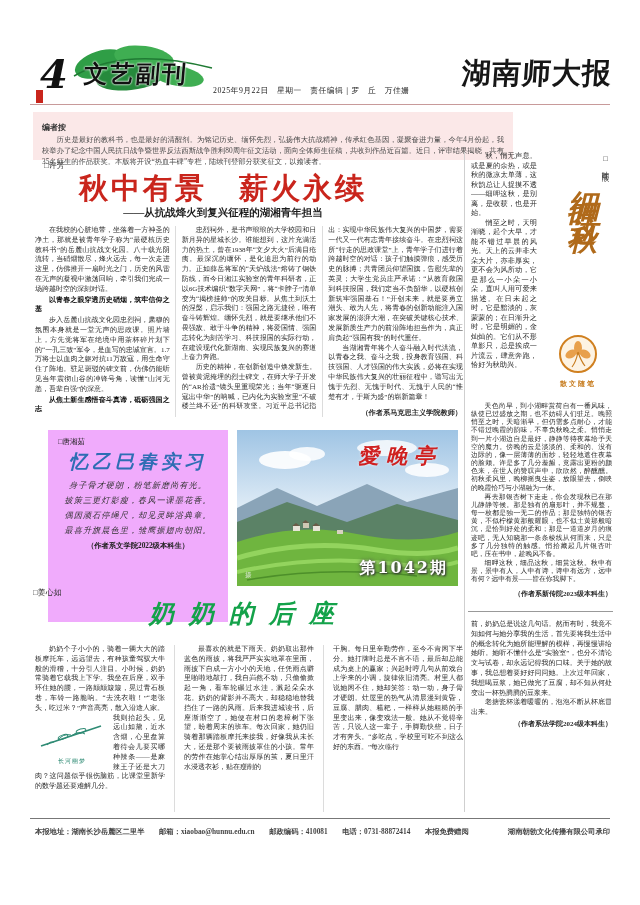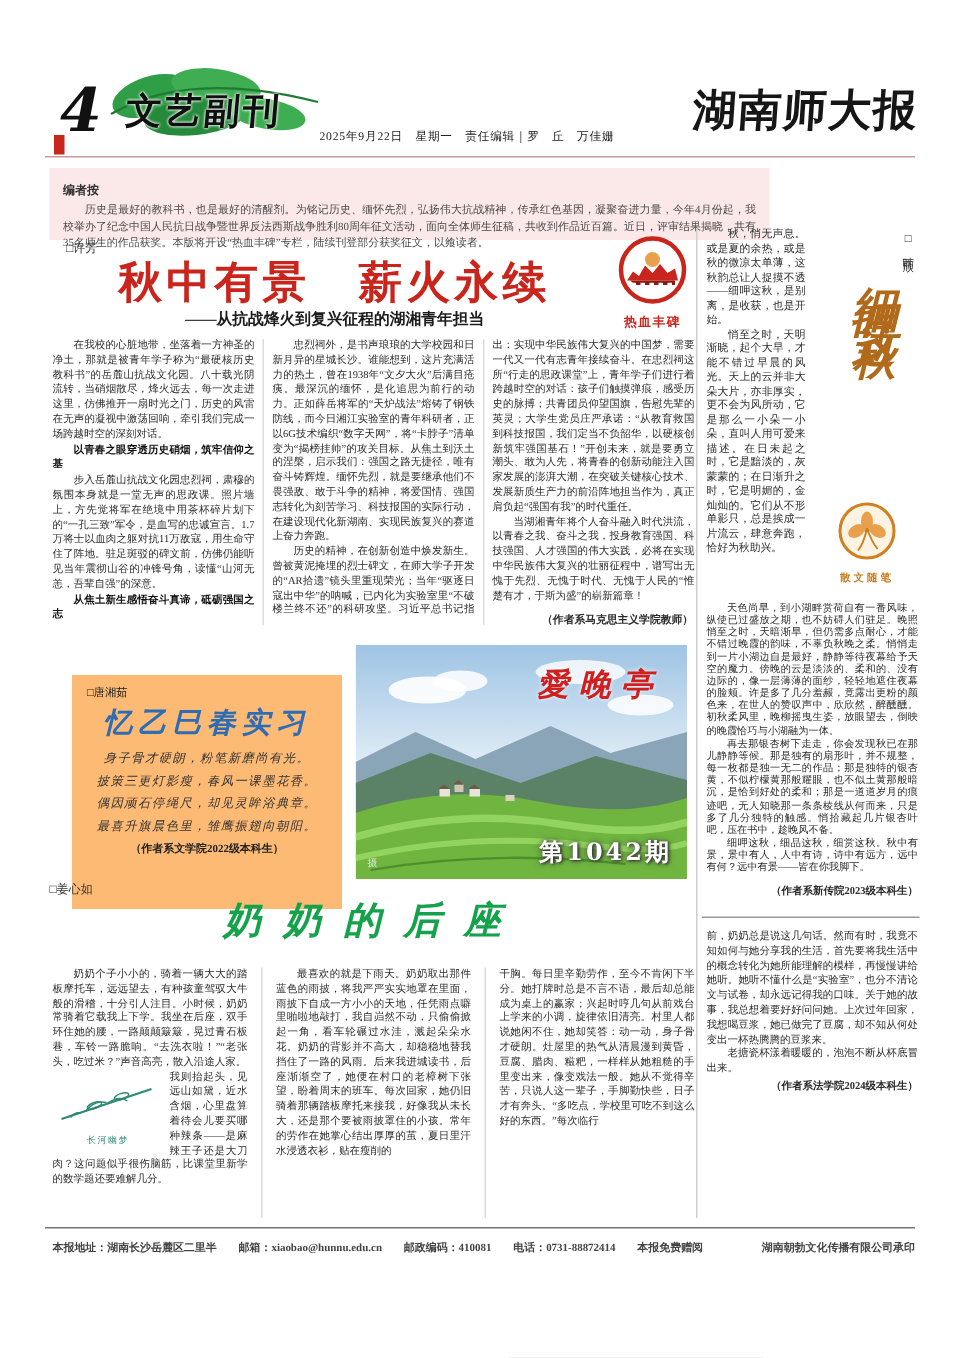--- a/index.html
+++ b/index.html
@@ -41,22 +41,22 @@
   .aut-author{position:absolute;top:2px;right:2px;writing-mode:vertical-rl;font-size:7.5px;letter-spacing:2px;color:#333;}
   .aut-title{position:absolute;top:16px;left:26px;writing-mode:vertical-rl;font-family:"DejaVu Serif",serif;
       font-weight:bold;font-style:italic;font-size:29px;color:#b06a1a;letter-spacing:11px;}
   .aut-seal{position:absolute;left:12px;top:182px;width:58px;text-align:center;}
   .seal-label{font-size:7px;color:#c77c1e;font-weight:bold;letter-spacing:2px;margin-top:1px;}
   .aut-wide{left:471px;top:402px;width:141px;height:196px;font-size:6.8px;line-height:1.2;text-align:justify;overflow:hidden;}
   .aut-wide p{margin:0 0 1px;text-indent:2em;}
   .aut-credit{right:0;bottom:0;background:#fff;font-weight:bold;font-size:7px;padding-left:3px;}
   .aut-hr{left:468px;top:611px;width:145px;border-top:1px solid #999;}
   
-  .poem{left:48px;top:430px;width:180px;height:156px;background:#fdba74;box-sizing:border-box;
-      padding:7px 10px;text-align:center;margin-top:20px;}
+  .poem{left:48px;top:430px;width:180px;height:192px;background:#f0abfc;box-sizing:border-box;
+      padding:7px 10px;text-align:center;}
   .poem-author{text-align:left;font-size:7.5px;color:#222;}
   .poem-title{font-family:"DejaVu Serif",serif;font-style:italic;font-weight:bold;font-size:19px;
       color:#2e6db4;letter-spacing:4px;margin:2px 0 5px;}
   .poem-line{font-size:8.2px;font-style:italic;color:#333;margin:4px 0;letter-spacing:1px;}
   .poem-credit{font-size:7.3px;font-weight:bold;margin-top:5px;color:#222;}
   
   .photo{left:237px;top:430px;width:221px;height:156px;overflow:hidden;}
   .photo-title{position:absolute;top:12px;right:16px;font-family:"DejaVu Serif",serif;font-style:italic;
       font-weight:bold;font-size:21px;color:#cf2020;letter-spacing:7px;text-shadow:0 0 3px rgba(255,255,255,.85);}
   .photo-issue{position:absolute;bottom:7px;right:10px;font-family:"DejaVu Serif",serif;font-weight:bold;
@@ -102,29 +102,20 @@
   <div class="abs hdr-rule"></div>
 
   <div class="abs editor">
     <span class="label">编者按</span>
     <p class="txt">历史是最好的教科书，也是最好的清醒剂。为铭记历史、缅怀先烈，弘扬伟大抗战精神，传承红色基因，凝聚奋进力量，今年4月份起，我校举办了纪念中国人民抗日战争暨世界反法西斯战争胜利80周年征文活动，面向全体师生征稿，共收到作品近百篇。近日，评审结果揭晓，共有35名师生的作品获奖。本版将开设“热血丰碑”专栏，陆续刊登部分获奖征文，以飨读者。</p>
   </div>
 
   <div class="abs hero-author">□许芳</div>
   <div class="abs hero-title">秋中有景　薪火永续</div>
   <div class="abs hero-sub">——从抗战烽火到复兴征程的湖湘青年担当</div>
-  <div class="abs badge">
-    <svg width="46" height="46" viewBox="0 0 46 46">
-      <circle cx="23" cy="23" r="21" fill="#fff" stroke="#c9251c" stroke-width="3"></circle>
-      <circle cx="23" cy="16" r="5" fill="#e8a04c"></circle>
-      <path d="M6 30 L10 24 L14 27 L18 20 L23 25 L28 19 L33 25 L38 22 L40 30 Z" fill="#c9251c"></path>
-      <path d="M8 30 h30 v3 h-2 v-1.5 h-3 v1.5 h-3 v-1.5 h-3 v1.5 h-3 v-1.5 h-3 v1.5 h-3 v-1.5 h-3 v1.5 h-3 v-1.5 h-2 Z" fill="#8f1812"></path>
-    </svg>
-    <div class="badge-label">热血丰碑</div>
-  </div>
   <div class="abs hero-body">
     <p>在我校的心脏地带，坐落着一方神圣的净土，那就是被青年学子称为“最硬核历史教科书”的岳麓山抗战文化园。八十载光阴流转，当硝烟散尽，烽火远去，每一次走进这里，仿佛推开一扇时光之门，历史的风雷在无声的凝视中激荡回响，牵引我们完成一场跨越时空的深刻对话。</p>
     <p class="sh">以青春之眼穿透历史硝烟，筑牢信仰之基</p>
     <p>步入岳麓山抗战文化园忠烈祠，肃穆的氛围本身就是一堂无声的思政课。照片墙上，方先觉将军在绝境中用茶杯碎片划下的“一孔三致”军令，是血写的忠诚宣言。1.7万将士以血肉之躯对抗11万敌寇，用生命守住了阵地。驻足斑驳的碑文前，仿佛仍能听见当年震彻山谷的冲锋号角，读懂“山河无恙，吾辈自强”的深意。</p>
     <p class="sh">从焦土新生感悟奋斗真谛，砥砺强国之志</p>
     <p>忠烈祠外，是书声琅琅的大学校园和日新月异的星城长沙。谁能想到，这片充满活力的热土，曾在1938年“文夕大火”后满目疮痍。最深沉的缅怀，是化追思为前行的动力。正如薛岳将军的“天炉战法”熔铸了钢铁防线，而今日湘江实验室的青年科研者，正以6G技术编织“数字天网”，将“卡脖子”清单变为“揭榜挂帅”的攻关目标。从焦土到沃土的涅槃，启示我们：强国之路无捷径，唯有奋斗铸辉煌。缅怀先烈，就是要继承他们不畏强敌、敢于斗争的精神，将爱国情、强国志转化为刻苦学习、科技报国的实际行动，在建设现代化新湖南、实现民族复兴的赛道上奋力奔跑。</p>
     <p>历史的精神，在创新创造中焕发新生。曾被黄泥掩埋的烈士碑文，在师大学子开发的“AR拾遗”镜头里重现荣光；当年“驱逐日寇出中华”的呐喊，已内化为实验室里“不破楼兰终不还”的科研攻坚。习近平总书记指出：实现中华民族伟大复兴的中国梦，需要一代又一代有志青年接续奋斗。在忠烈祠这所“行走的思政课堂”上，青年学子们进行着跨越时空的对话：孩子们触摸弹痕，感受历史的脉搏；共青团员仰望国旗，告慰先辈的英灵；大学生党员庄严承诺：“从教育救国到科技报国，我们定当不负韶华，以硬核创新筑牢强国基石！”开创未来，就是要勇立潮头、敢为人先，将青春的创新动能注入国家发展的澎湃大潮，在突破关键核心技术、发展新质生产力的前沿阵地担当作为，真正肩负起“强国有我”的时代重任。</p>
     <p>当湖湘青年将个人奋斗融入时代洪流，以青春之我、奋斗之我，投身教育强国、科技强国、人才强国的伟大实践，必将在实现中华民族伟大复兴的壮丽征程中，谱写出无愧于先烈、无愧于时代、无愧于人民的“惟楚有才，于斯为盛”的崭新篇章！</p>
   </div>
   <div class="abs hero-credit" style="left:auto;top:auto;right:178px;top:408px;">（作者系马克思主义学院教师）</div>

